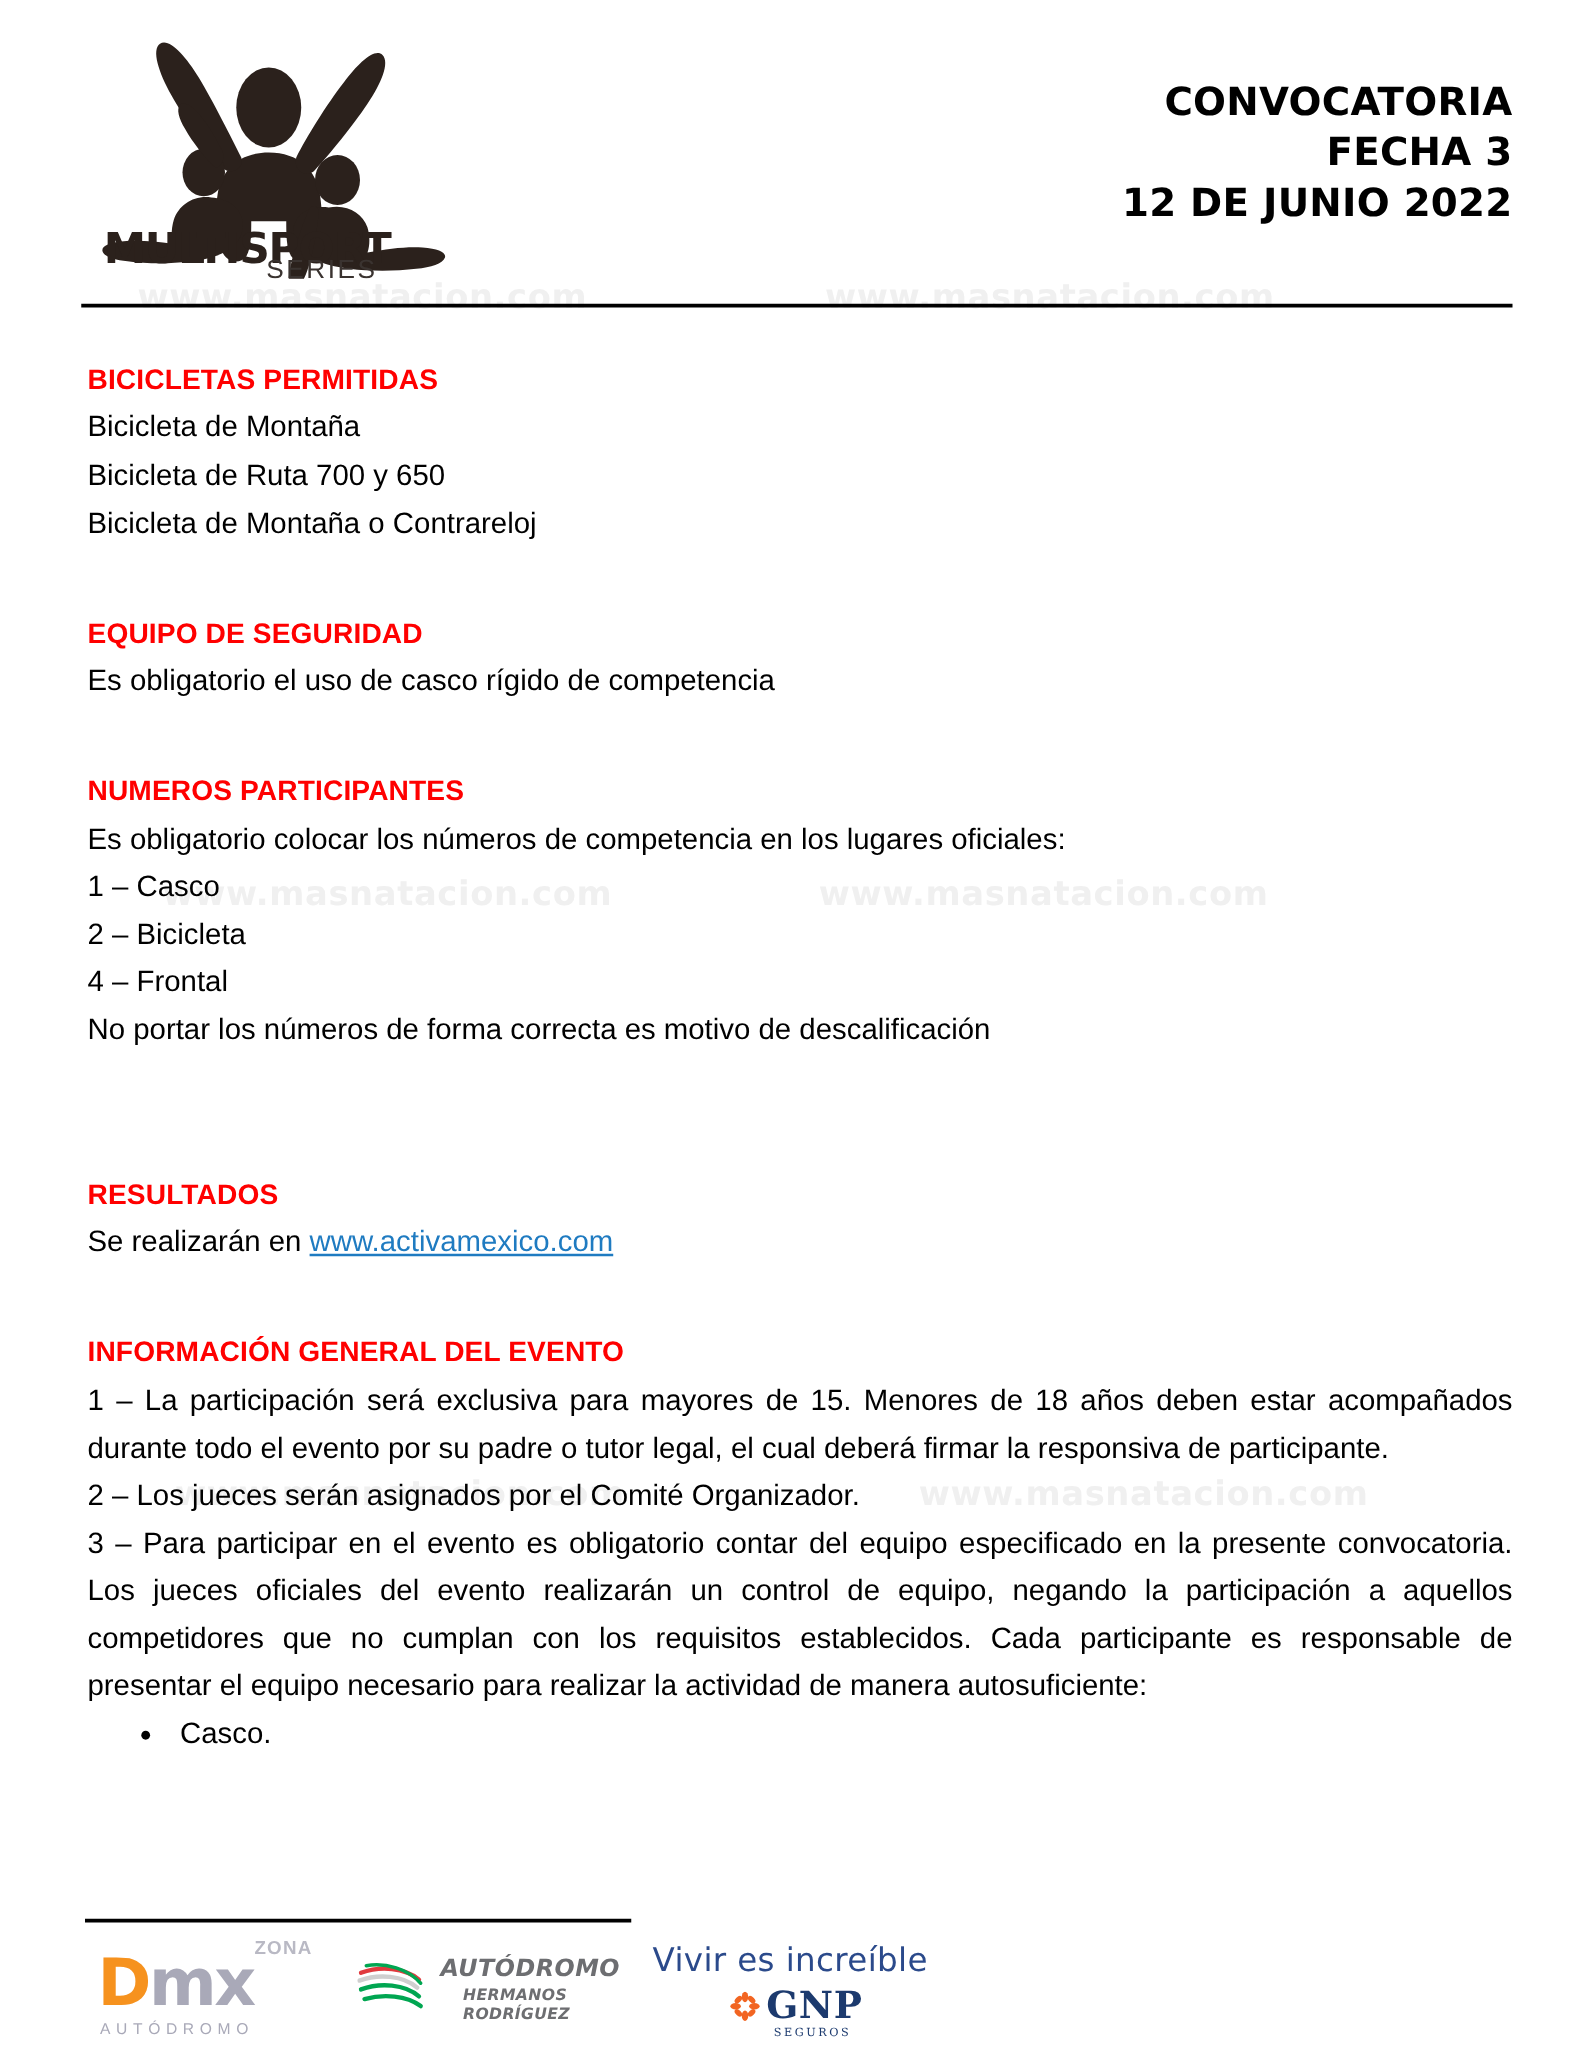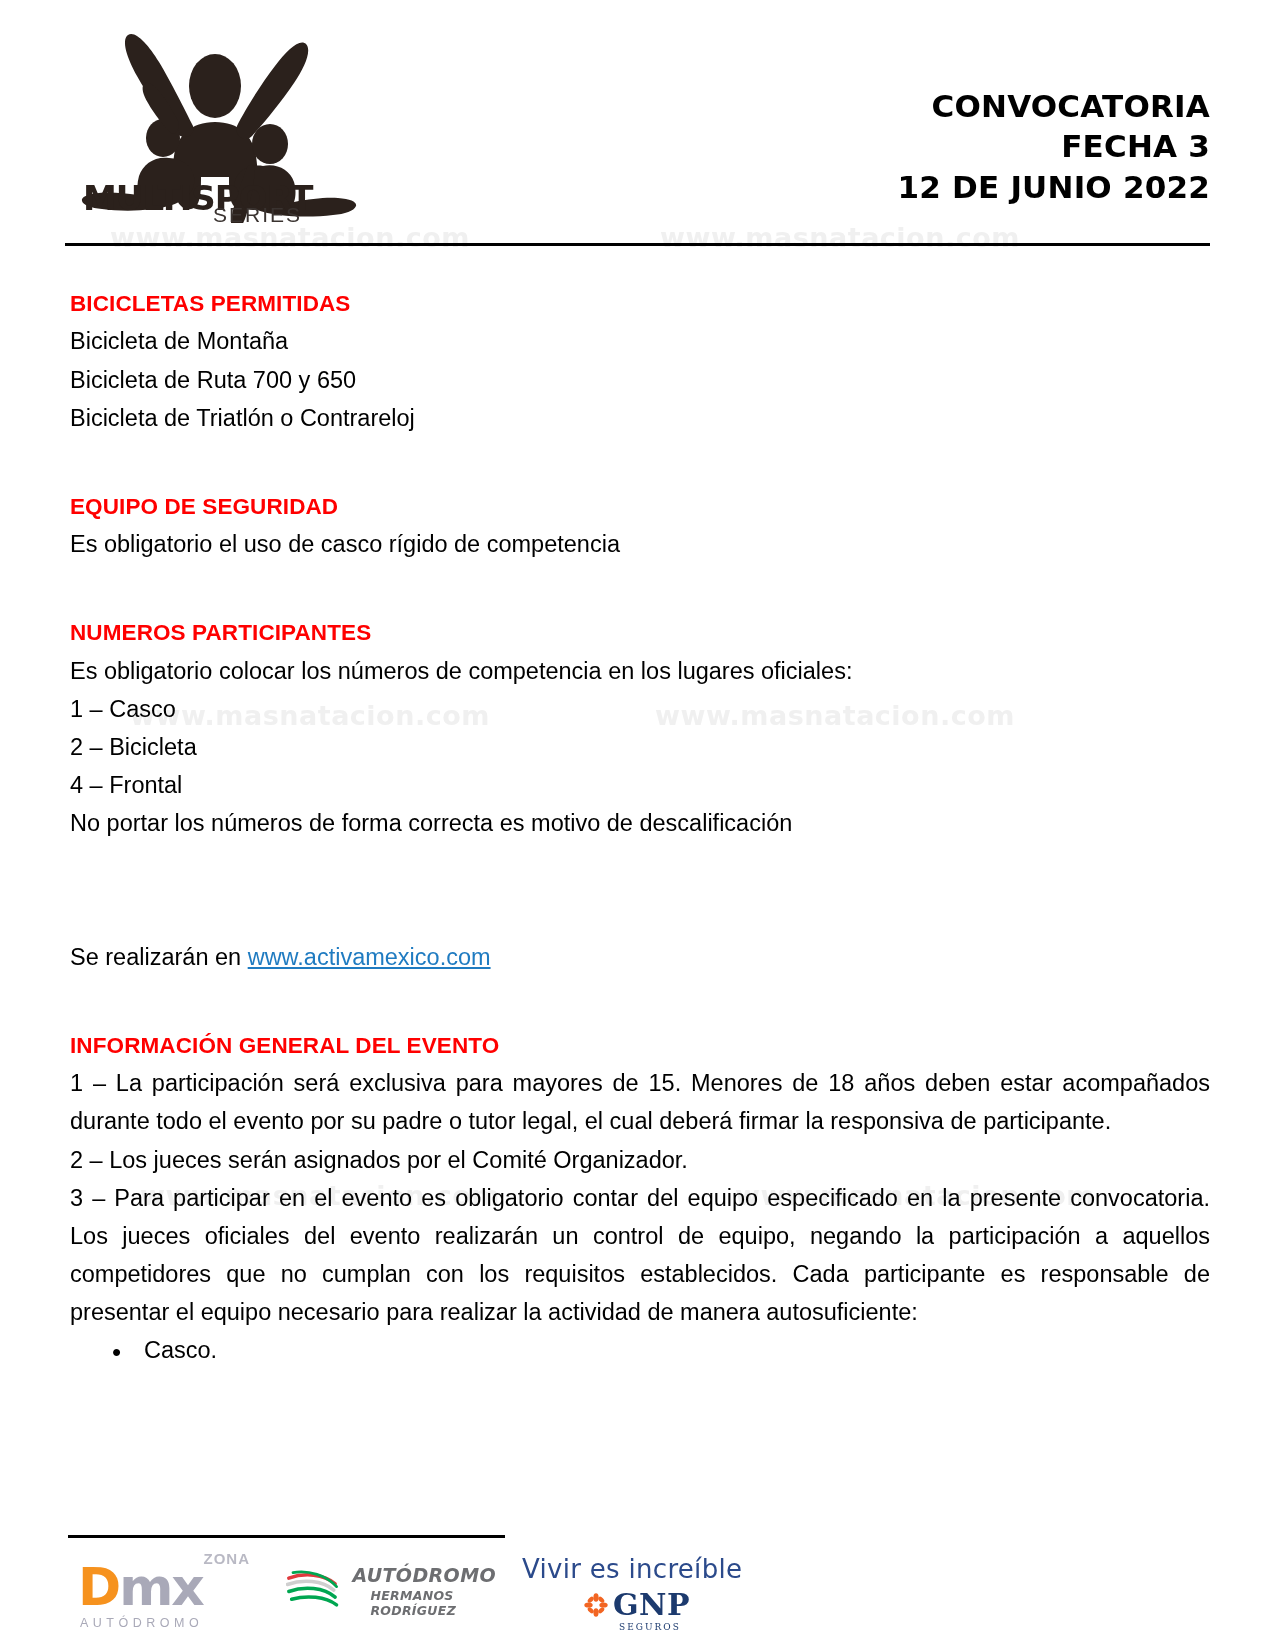--- a/index.html
+++ b/index.html
@@ -52,21 +52,21 @@
     justify-content: space-between;
   }
   .logo-wrap {
     width: 330px;
     padding-top: 18px;
     position: relative;
   }
   .logo-svg { display: block; }
 
   .header-titles {
-    padding-top: 86px;
+    padding-top: 62px;
     text-align: right;
     font-family: "DejaVu Sans", sans-serif;
     font-weight: bold;
     font-size: 31px;
     line-height: 1.30;
     letter-spacing: 0.2px;
     color: #000;
   }
 
   .header-rule {
@@ -285,21 +285,21 @@
   <div class="header-rule"></div>
 
   <div class="content">
 
     <div class="gap-md"></div>
 
     <div>
       <p class="sect-heading">BICICLETAS PERMITIDAS</p>
       <p class="line">Bicicleta de Montaña</p>
       <p class="line">Bicicleta de Ruta 700 y 650</p>
-      <p class="line">Bicicleta de Triatlón o Contrareloj</p>
+      <p class="line">Bicicleta de Montaña o Contrareloj</p>
     </div>
 
     <div class="gap-xl"></div>
 
     <div>
       <p class="sect-heading">EQUIPO DE SEGURIDAD</p>
       <p class="line">Es obligatorio el uso de casco rígido de competencia</p>
     </div>
 
     <div class="gap-xl"></div>
@@ -309,20 +309,21 @@
       <p class="line">Es obligatorio colocar los números de competencia en los lugares oficiales:</p>
       <p class="line">1 – Casco</p>
       <p class="line">2 – Bicicleta</p>
       <p class="line">4 – Frontal</p>
       <p class="line">No portar los números de forma correcta es motivo de descalificación</p>
     </div>
 
     <div class="gap-lg"></div>
 
     <div>
+      <p class="sect-heading">RESULTADOS</p>
       <p class="line"><span>Se realizarán en </span><a class="link" href="#">www.activamexico.com</a></p>
     </div>
 
     <div class="gap-xl"></div>
 
     <div>
       <p class="sect-heading">INFORMACIÓN GENERAL DEL EVENTO</p>
       <p class="para">1 – La participación será exclusiva para mayores de 15. Menores de 18 años deben estar acompañados durante todo el evento por su padre o tutor legal, el cual deberá firmar la responsiva de participante.</p>
       <p class="para">2 – Los jueces serán asignados por el Comité Organizador.</p>
       <p class="para">3 – Para participar en el evento es obligatorio contar del equipo especificado en la presente convocatoria. Los jueces oficiales del evento realizarán un control de equipo, negando la participación a aquellos competidores que no cumplan con los requisitos establecidos. Cada participante es responsable de presentar el equipo necesario para realizar la actividad de manera autosuficiente:</p>

